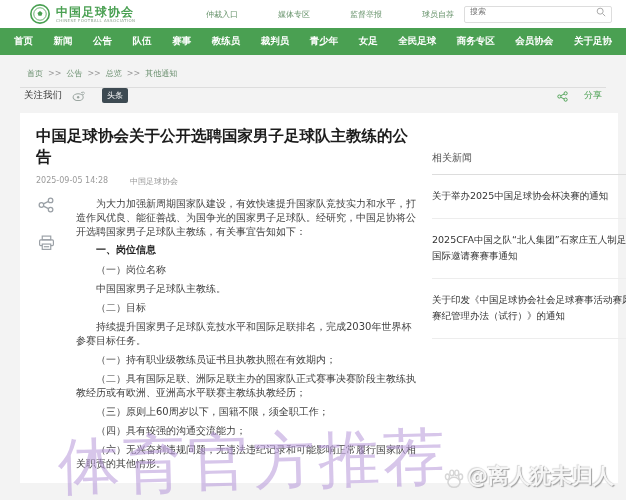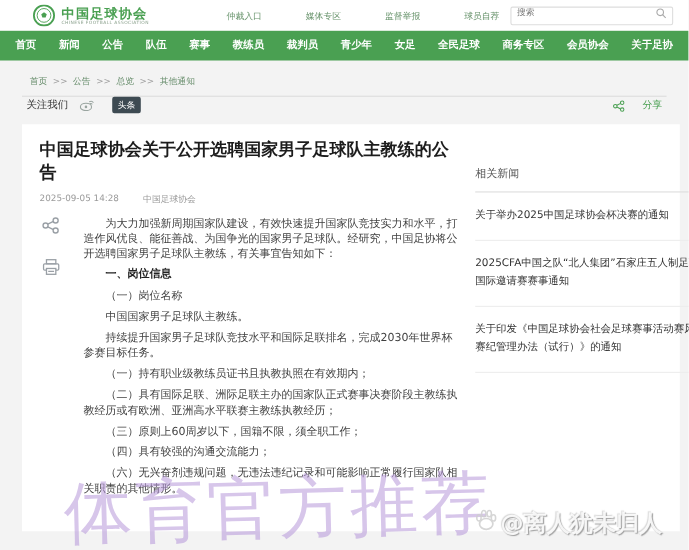--- a/index.html
+++ b/index.html
@@ -82,21 +82,21 @@
     font-size:9.5px;color:#333;line-height:16px;padding:13px 0 14px;border-bottom:1px solid #ededed;
     cursor:pointer;
   }
   
   .wm-big{
     position:absolute;left:58px;top:420px;font-size:62px;letter-spacing:3px;white-space:nowrap;
     color:var(--watermark_purple);opacity:.55;font-weight:400;transform:rotate(-1.5deg);
     pointer-events:none;z-index:30;
   }
   .wm-credit{
-    position:absolute;right:24px;top:462px;display:flex;align-items:flex-start;gap:2px;
+    position:absolute;right:12px;top:462px;display:flex;align-items:flex-end;gap:2px;
     font-size:21px;font-weight:bold;color:rgba(252,252,252,.92);
     text-shadow:1px 1px 1px rgba(150,150,150,.9),-1px -1px 1px rgba(200,200,200,.7);
     pointer-events:none;z-index:30;white-space:nowrap;
   }
   .wm-credit svg{opacity:.85;}
 </style>
 </head>
 <body>
 
 <header class="topbar">
@@ -211,20 +211,21 @@
         <rect x="4" y="8.5" width="8" height="5" fill="#fff" stroke="#9aa0a6" stroke-width="1.1"></rect>
         <line x1="5.5" y1="11" x2="10.5" y2="11" stroke="#9aa0a6" stroke-width="1.1"></line>
       </svg>
     </div>
     <div class="article-body">
 
     <p class="v-normal">为大力加强新周期国家队建设，有效快速提升国家队竞技实力和水平，打造作风优良、能征善战、为国争光的国家男子足球队。经研究，中国足协将公开选聘国家男子足球队主教练，有关事宜告知如下：</p>
         <p class="v-heading">一、岗位信息</p>
         <p class="v-normal">（一）岗位名称</p>
         <p class="v-normal">中国国家男子足球队主教练。</p>
+        <p class="v-normal">（二）目标</p>
         <p class="v-normal">持续提升国家男子足球队竞技水平和国际足联排名，完成2030年世界杯参赛目标任务。</p>
         <p class="v-normal">（一）持有职业级教练员证书且执教执照在有效期内；</p>
         <p class="v-normal">（二）具有国际足联、洲际足联主办的国家队正式赛事决赛阶段主教练执教经历或有欧洲、亚洲高水平联赛主教练执教经历；</p>
         <p class="v-normal">（三）原则上60周岁以下，国籍不限，须全职工作；</p>
         <p class="v-normal">（四）具有较强的沟通交流能力；</p>
         <p class="v-normal">（六）无兴奋剂违规问题，无违法违纪记录和可能影响正常履行国家队相关职责的其他情形。</p>
       </div>
   </article>
 
   <aside class="aside">

